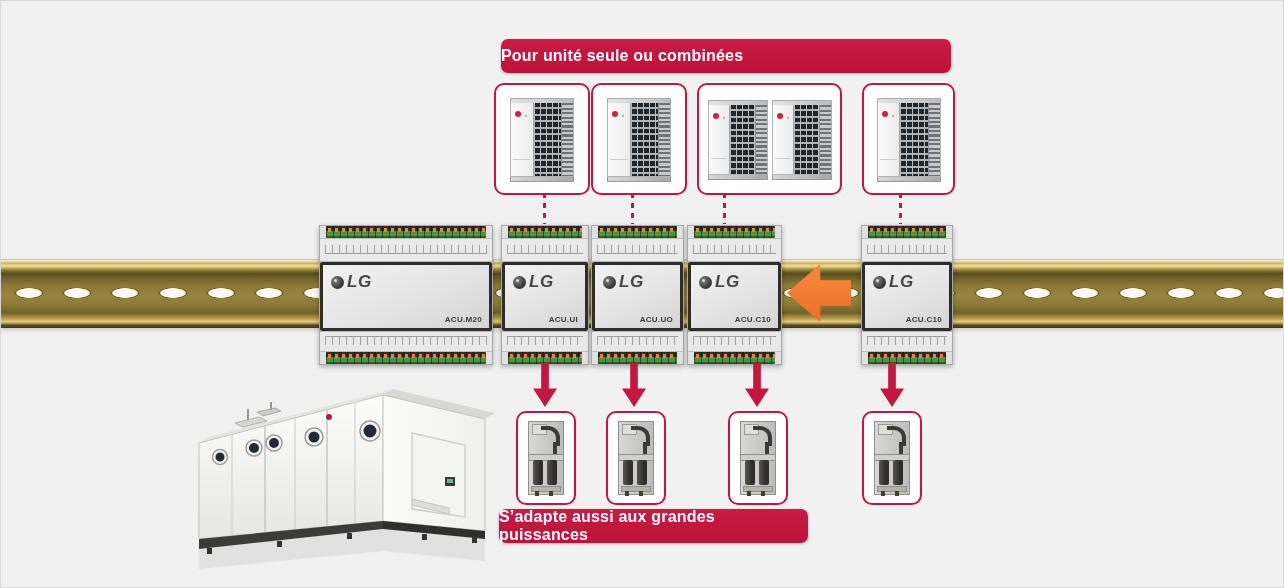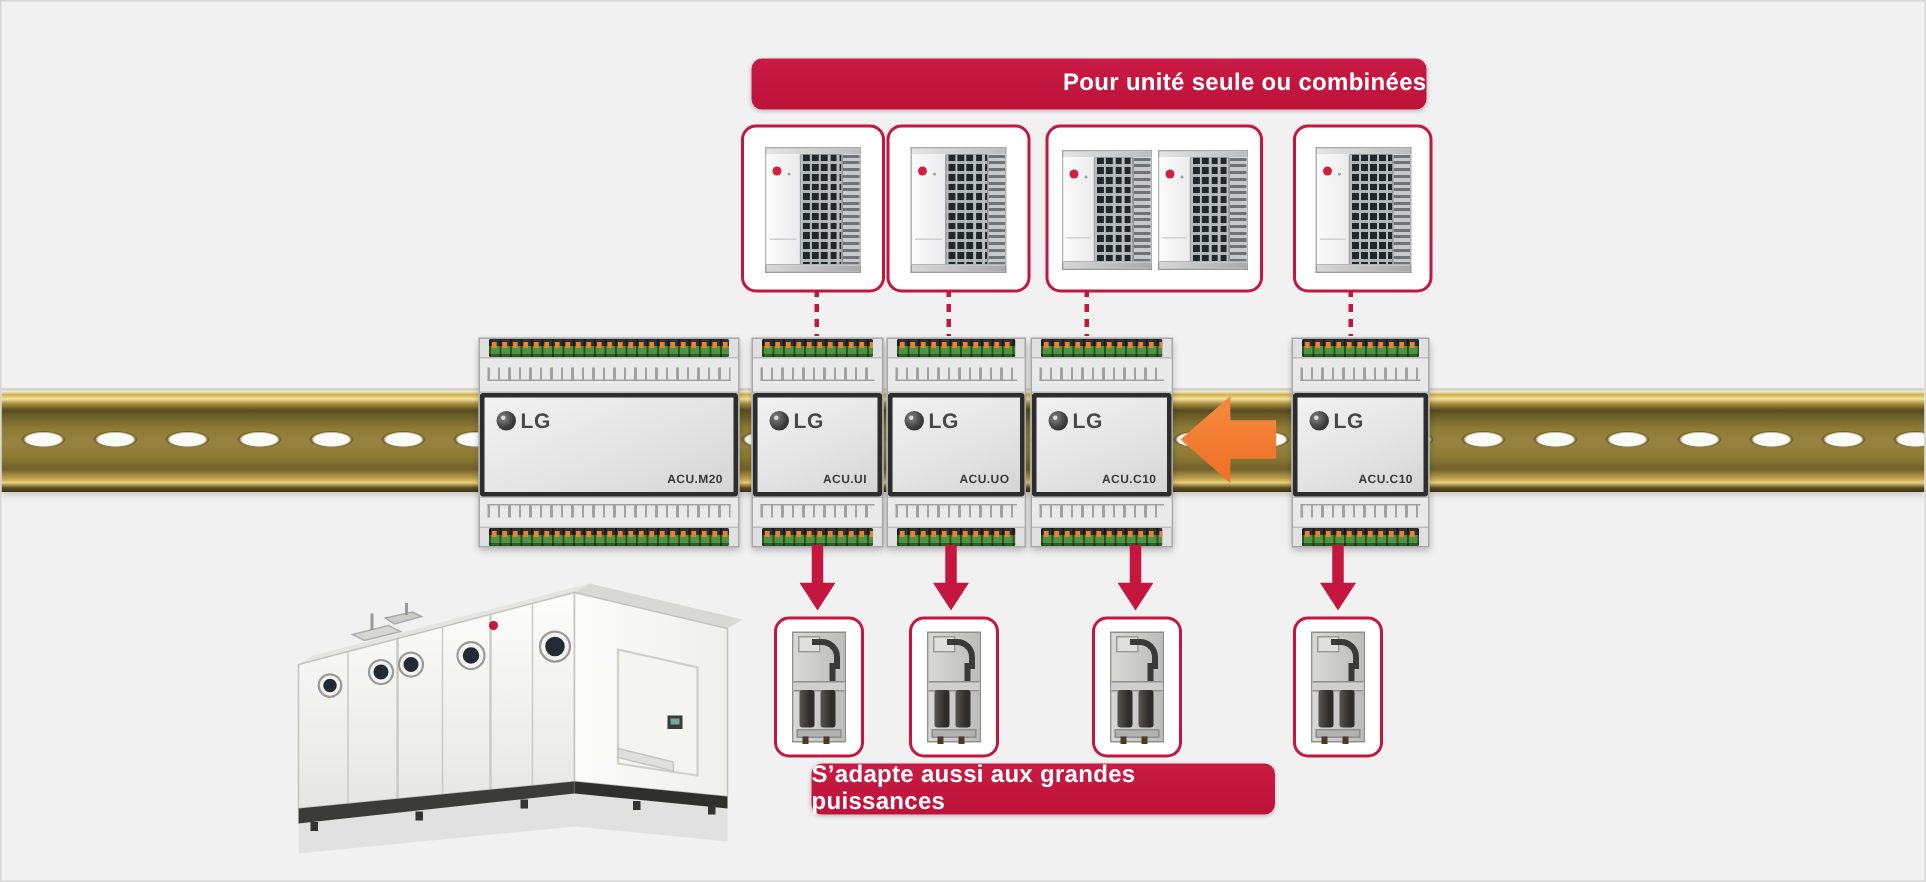--- a/index.html
+++ b/index.html
@@ -38,30 +38,30 @@
     background-size:auto 100%,100% 1.5px;
     background-position:0 0,0 100%;
     background-repeat:repeat-x,no-repeat;}
   .cplate.bot .comb{transform:scaleY(-1);margin:4px 5px 0;}
   .mface{flex:1;position:relative;border:3px solid #2d2d2d;border-radius:2px;
     background:linear-gradient(155deg,#f2f2f2 0%,#e4e4e4 55%,#d5d5d5 100%);}
   .mlogo{position:absolute;top:7px;left:8px;display:flex;align-items:center;gap:3px;}
   .mlogo .circ{width:13px;height:13px;border-radius:50%;position:relative;
     background:radial-gradient(circle at 35% 35%, #707070 0 16%, #3c3c3c 58%, #2b2b2b 100%);}
   .mlogo .circ::after{content:"";position:absolute;top:3px;left:3px;width:3px;height:3px;border-radius:50%;background:#dcdcdc;}
-  .mlogo .txt{font-weight:bold;font-size:14px;color:#474747;letter-spacing:.5px;}
+  .mlogo .txt{font-weight:bold;font-size:17px;color:#474747;letter-spacing:.5px;font-style:italic;}
   .mlabel{position:absolute;right:7px;bottom:4px;font-size:8px;font-weight:bold;color:#3a3a3a;letter-spacing:.3px;margin-left:37px;}
 
   
-  .banner{position:absolute;z-index:5;display:flex;align-items:center;justify-content:flex-end;
+  .banner{position:absolute;z-index:5;display:flex;align-items:center;justify-content:flex-start;
     background:linear-gradient(180deg,#c81b45,#bf1239);border-radius:7px;
     color:#fff;font-weight:bold;font-size:16px;letter-spacing:.2px;
     box-shadow:0 1px 3px rgba(0,0,0,.25);}
   #banner-top{left:500px;top:38px;width:450px;height:34px;}
-  #banner-bottom{left:498px;top:508px;width:309px;height:34px;margin-left:42px;}
+  #banner-bottom{left:498px;top:508px;width:309px;height:34px;}
 
   
   .rbox{position:absolute;background:#fff;border:2px solid #c3173f;border-radius:10px;z-index:3;
     display:flex;align-items:center;justify-content:center;gap:4px;}
   .topbox{top:82px;height:108px;}
   #tb1{left:493px;width:92px;} #tb2{left:590px;width:92px;}
   #tb3{left:696px;width:141px;} #tb4{left:861px;width:89px;}
   .botbox{top:410px;width:56px;height:90px;}
   #bb1{left:515px;} #bb2{left:605px;} #bb3{left:727px;} #bb4{left:861px;}
 

